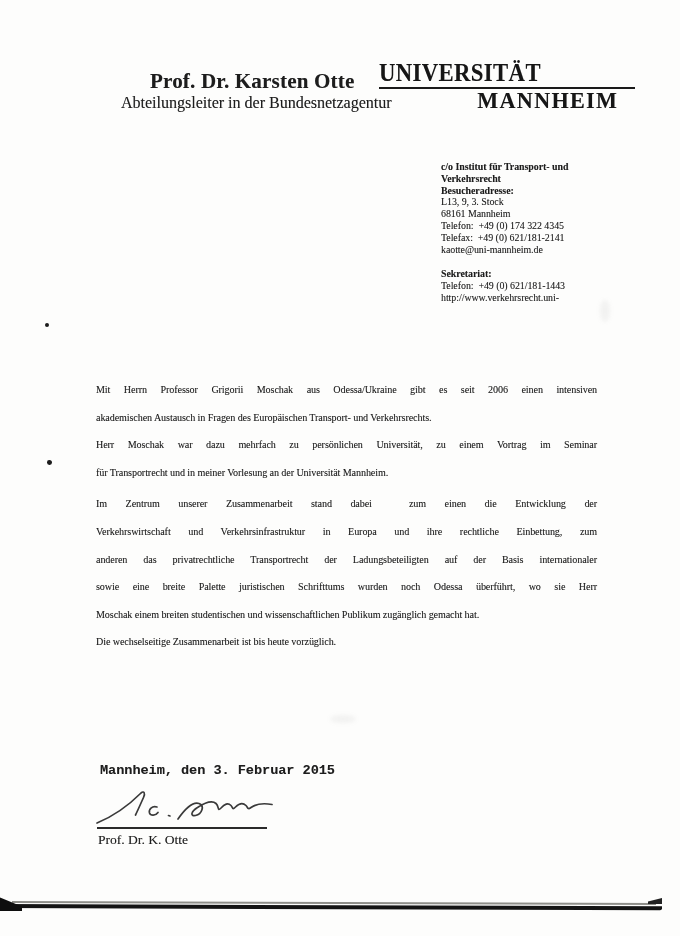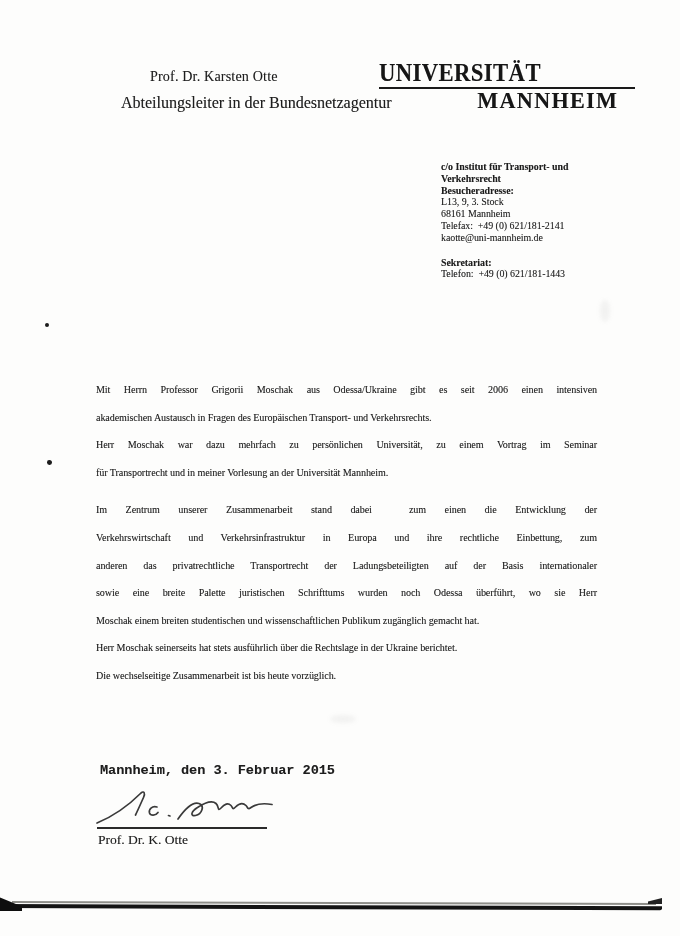--- a/index.html
+++ b/index.html
@@ -5,21 +5,21 @@
   html,body { margin:0; padding:0; background:#ffffff; }
   .page {
     position:relative; width:680px; height:936px; overflow:hidden;
     background:#fdfdfc;
     font-family:"Liberation Serif", serif;
     color:#1d1d1d;
   }
   .txt { text-shadow: 0.25px 0.25px 0 rgba(20,20,20,0.35); }
 
   
-  .sender-name { position:absolute; left:150px; top:69px; font-size:14px; font-weight:normal; letter-spacing:0.2px; }
+  .sender-name { position:absolute; left:150px; top:69px; font-size:21px; font-weight:bold; letter-spacing:0.2px; }
   .sender-role { position:absolute; left:121px; top:94px; font-size:16px; }
 
   .logo { position:absolute; left:378px; top:60px; width:260px; height:52px; }
   .logo-top {
     position:absolute; left:1px; top:0; font-size:26px; font-weight:bold;
     transform:scaleX(0.87); transform-origin:left top; letter-spacing:0.5px;
     line-height:1; color:#161616;
   }
   .logo-rule { position:absolute; left:1px; top:27px; width:256px; height:2.4px; background:#1a1a1a; }
   .logo-bottom {
@@ -31,21 +31,21 @@
   
   .contact { position:absolute; left:441px; top:161px; width:230px; font-size:9.8px; line-height:11.8px; }
   .contact .ln { white-space:nowrap; }
   .contact .b { font-weight:bold; }
   .secretariat { margin-top:13px; }
 
   
   .body-block { position:absolute; left:96px; top:376px; width:501px; font-size:10px; line-height:27.6px; letter-spacing:-0.05px; }
   .body-block .ln { width:100%; }
   .body-block .j { text-align:justify; text-align-last:justify; }
-  .para2 { margin-top:10px; }
+  .para2 { margin-top:4px; }
 
   
   .date-line { position:absolute; left:100px; top:763px; font-size:13.5px; font-weight:bold;font-family:Liberation Mono, monospace; }
   .signature-svg { position:absolute; left:94px; top:786px; }
   .sig-rule { position:absolute; left:97px; top:827px; width:170px; height:1.6px; background:#2a2a2a; }
   .sig-name { position:absolute; left:98px; top:832px; font-size:13.5px; }
 
   
   .dot { position:absolute; background:#1c1c1c; border-radius:50%; }
   .dot1 { left:45px; top:323px; width:4px; height:4px; }
@@ -72,43 +72,44 @@
     <div class="logo-bottom txt">MANNHEIM</div>
   </div>
 
   <div class="contact txt">
     <div>
         <div class="ln b">c/o Institut für Transport- und</div>
         <div class="ln b">Verkehrsrecht</div>
         <div class="ln b">Besucheradresse:</div>
         <div class="ln">L13, 9, 3. Stock</div>
         <div class="ln">68161 Mannheim</div>
+        <div class="ln">Telefon:&nbsp; +49 (0) 174 322 4345</div>
         <div class="ln">Telefax:&nbsp; +49 (0) 621/181-2141</div>
         <div class="ln">kaotte@uni-mannheim.de</div>
       </div>
     <div class="secretariat">
         <div class="ln b">Sekretariat:</div>
         <div class="ln">Telefon:&nbsp; +49 (0) 621/181-1443</div>
+        <div class="ln">http://www.verkehrsrecht.uni-</div>
       </div>
   </div>
 
   <div class="body-block txt">
     <div>
         <div class="ln j">Mit Herrn Professor Grigorii Moschak aus Odessa/Ukraine gibt es seit 2006 einen intensiven</div>
         <div class="ln">akademischen Austausch in Fragen des Europäischen Transport- und Verkehrsrechts.</div>
         <div class="ln j">Herr Moschak war dazu mehrfach zu persönlichen Universität, zu einem Vortrag im Seminar</div>
         <div class="ln">für Transportrecht und in meiner Vorlesung an der Universität Mannheim.</div>
       </div>
     <div class="para2">
         <div class="ln j">Im Zentrum unserer Zusammenarbeit stand dabei&nbsp; zum einen die Entwicklung der</div>
         <div class="ln j">Verkehrswirtschaft und Verkehrsinfrastruktur in Europa und ihre rechtliche Einbettung, zum</div>
         <div class="ln j">anderen das privatrechtliche Transportrecht der Ladungsbeteiligten auf der Basis internationaler</div>
         <div class="ln j">sowie eine breite Palette juristischen Schrifttums wurden noch Odessa überführt, wo sie Herr</div>
         <div class="ln">Moschak einem breiten studentischen und wissenschaftlichen Publikum zugänglich gemacht hat.</div>
-        <div class="ln">Herr Moschak seinerseits hat stets ausführlich über die Rechtslage in der Ukraine berichtet.</div>
         <div class="ln">Die wechselseitige Zusammenarbeit ist bis heute vorzüglich.</div>
       </div>
   </div>
 
   <div class="date-line txt">Mannheim, den 3. Februar 2015</div>
 
   <svg class="signature-svg" width="190" height="46" viewBox="0 0 190 46">
     <g fill="none" stroke="#3a3a3a" stroke-width="1.7" stroke-linecap="round">
       <path d="M3 37 C 20 30, 37 17, 47 7 C 50 4.5, 51.5 7, 49.5 11.5 C 47 17, 44 24, 41.5 29"></path>
       <path d="M63 21 C 58 19.5, 54.5 23.5, 55.5 27 C 56.5 30, 61.5 30, 64 26.5"></path>

